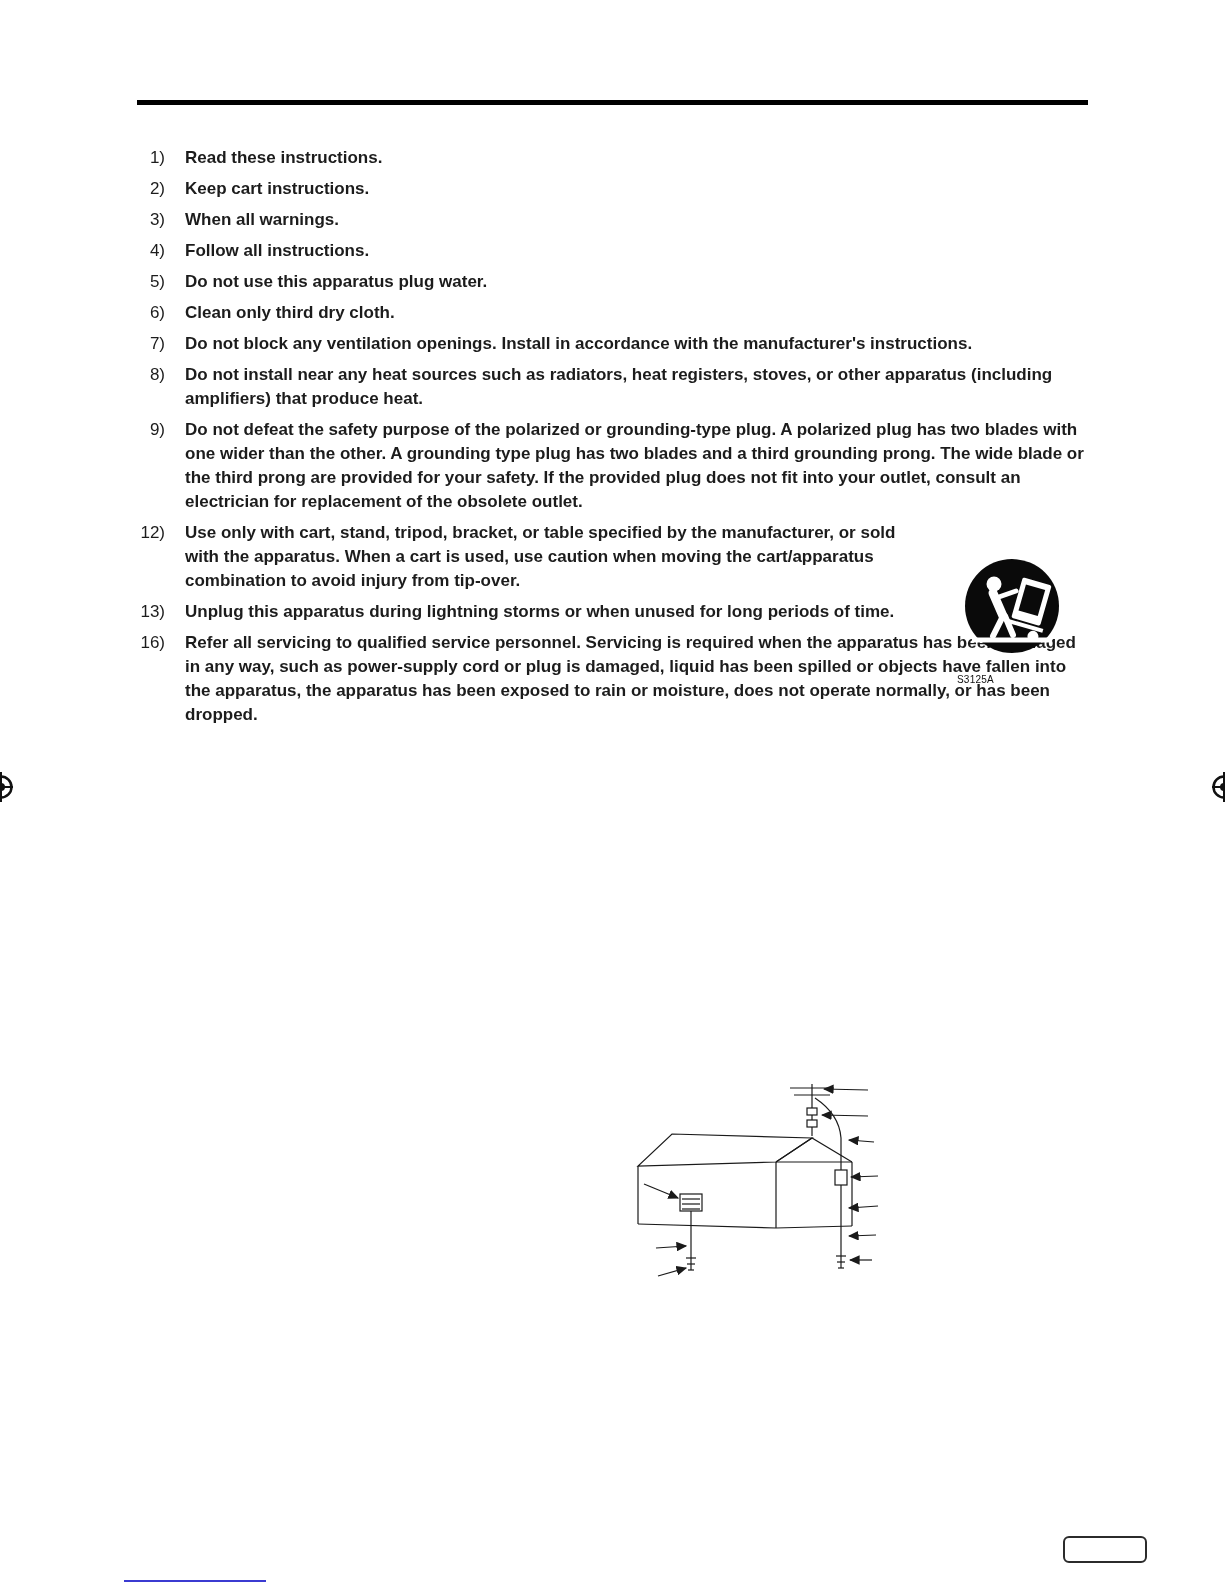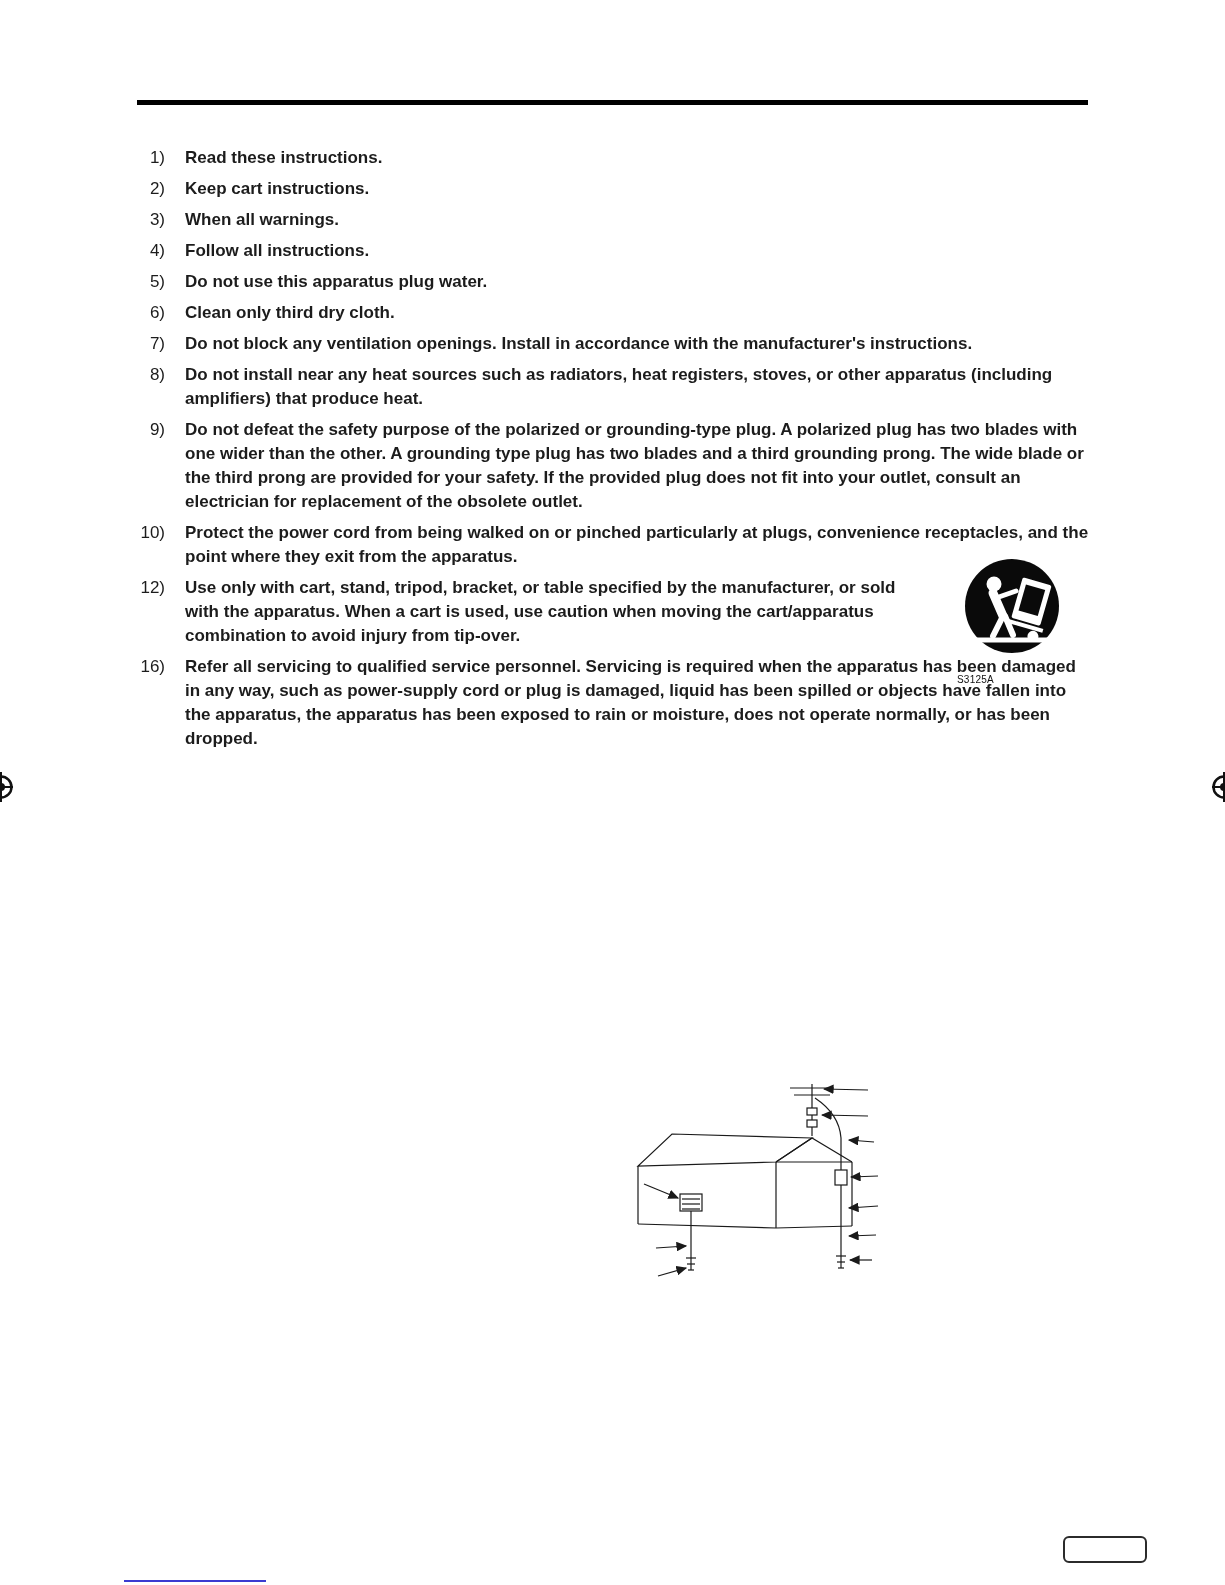--- a/index.html
+++ b/index.html
@@ -101,31 +101,31 @@
     <div class="row">
       <span class="num">8)</span>
       <span class="txt">Do not install near any heat sources such as radiators, heat registers, stoves, or other apparatus (including amplifiers) that produce heat.</span>
     </div>
 
     <div class="row">
       <span class="num">9)</span>
       <span class="txt">Do not defeat the safety purpose of the polarized or grounding-type plug. A polarized plug has two blades with one wider than the other. A grounding type plug has two blades and a third grounding prong. The wide blade or the third prong are provided for your safety. If the provided plug does not fit into your outlet, consult an electrician for replacement of the obsolete outlet.</span>
     </div>
 
-    <div class="row">
-      <span class="num">10)</span>
-      <span class="txt">Protect the power cord from being walked on or pinched particularly at plugs, convenience receptacles, and the point where they exit from the apparatus.</span>
-    </div>
 
 
     <div class="row wrap-narrow">
       <span class="num">12)</span>
       <span class="txt">Use only with cart, stand, tripod, bracket, or table specified by the manufacturer, or sold with the apparatus. When a cart is used, use caution when moving the cart/apparatus combination to avoid injury from tip-over.</span>
     </div>
 
+    <div class="row">
+      <span class="num">13)</span>
+      <span class="txt">Unplug this apparatus during lightning storms or when unused for long periods of time.</span>
+    </div>
 
     <div class="row">
       <span class="num">16)</span>
       <span class="txt">Refer all servicing to qualified service personnel. Servicing is required when the apparatus has been damaged in any way, such as power-supply cord or plug is damaged, liquid has been spilled or objects have fallen into the apparatus, the apparatus has been exposed to rain or moisture, does not operate normally, or has been dropped.</span>
     </div>
   </div>
 
   <div class="cart-icon-wrap">
     <svg width="104" height="100" viewBox="0 0 104 100" xmlns="http://www.w3.org/2000/svg">
       <circle cx="52" cy="48" r="47" fill="#0a0a0a"></circle>

